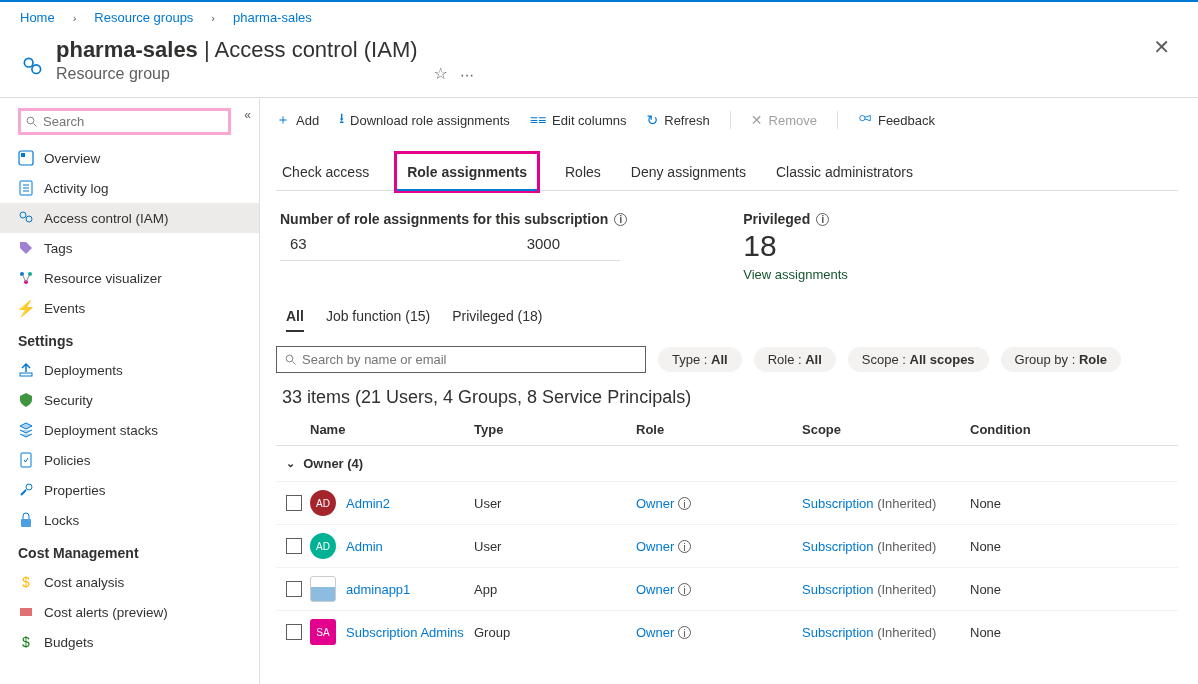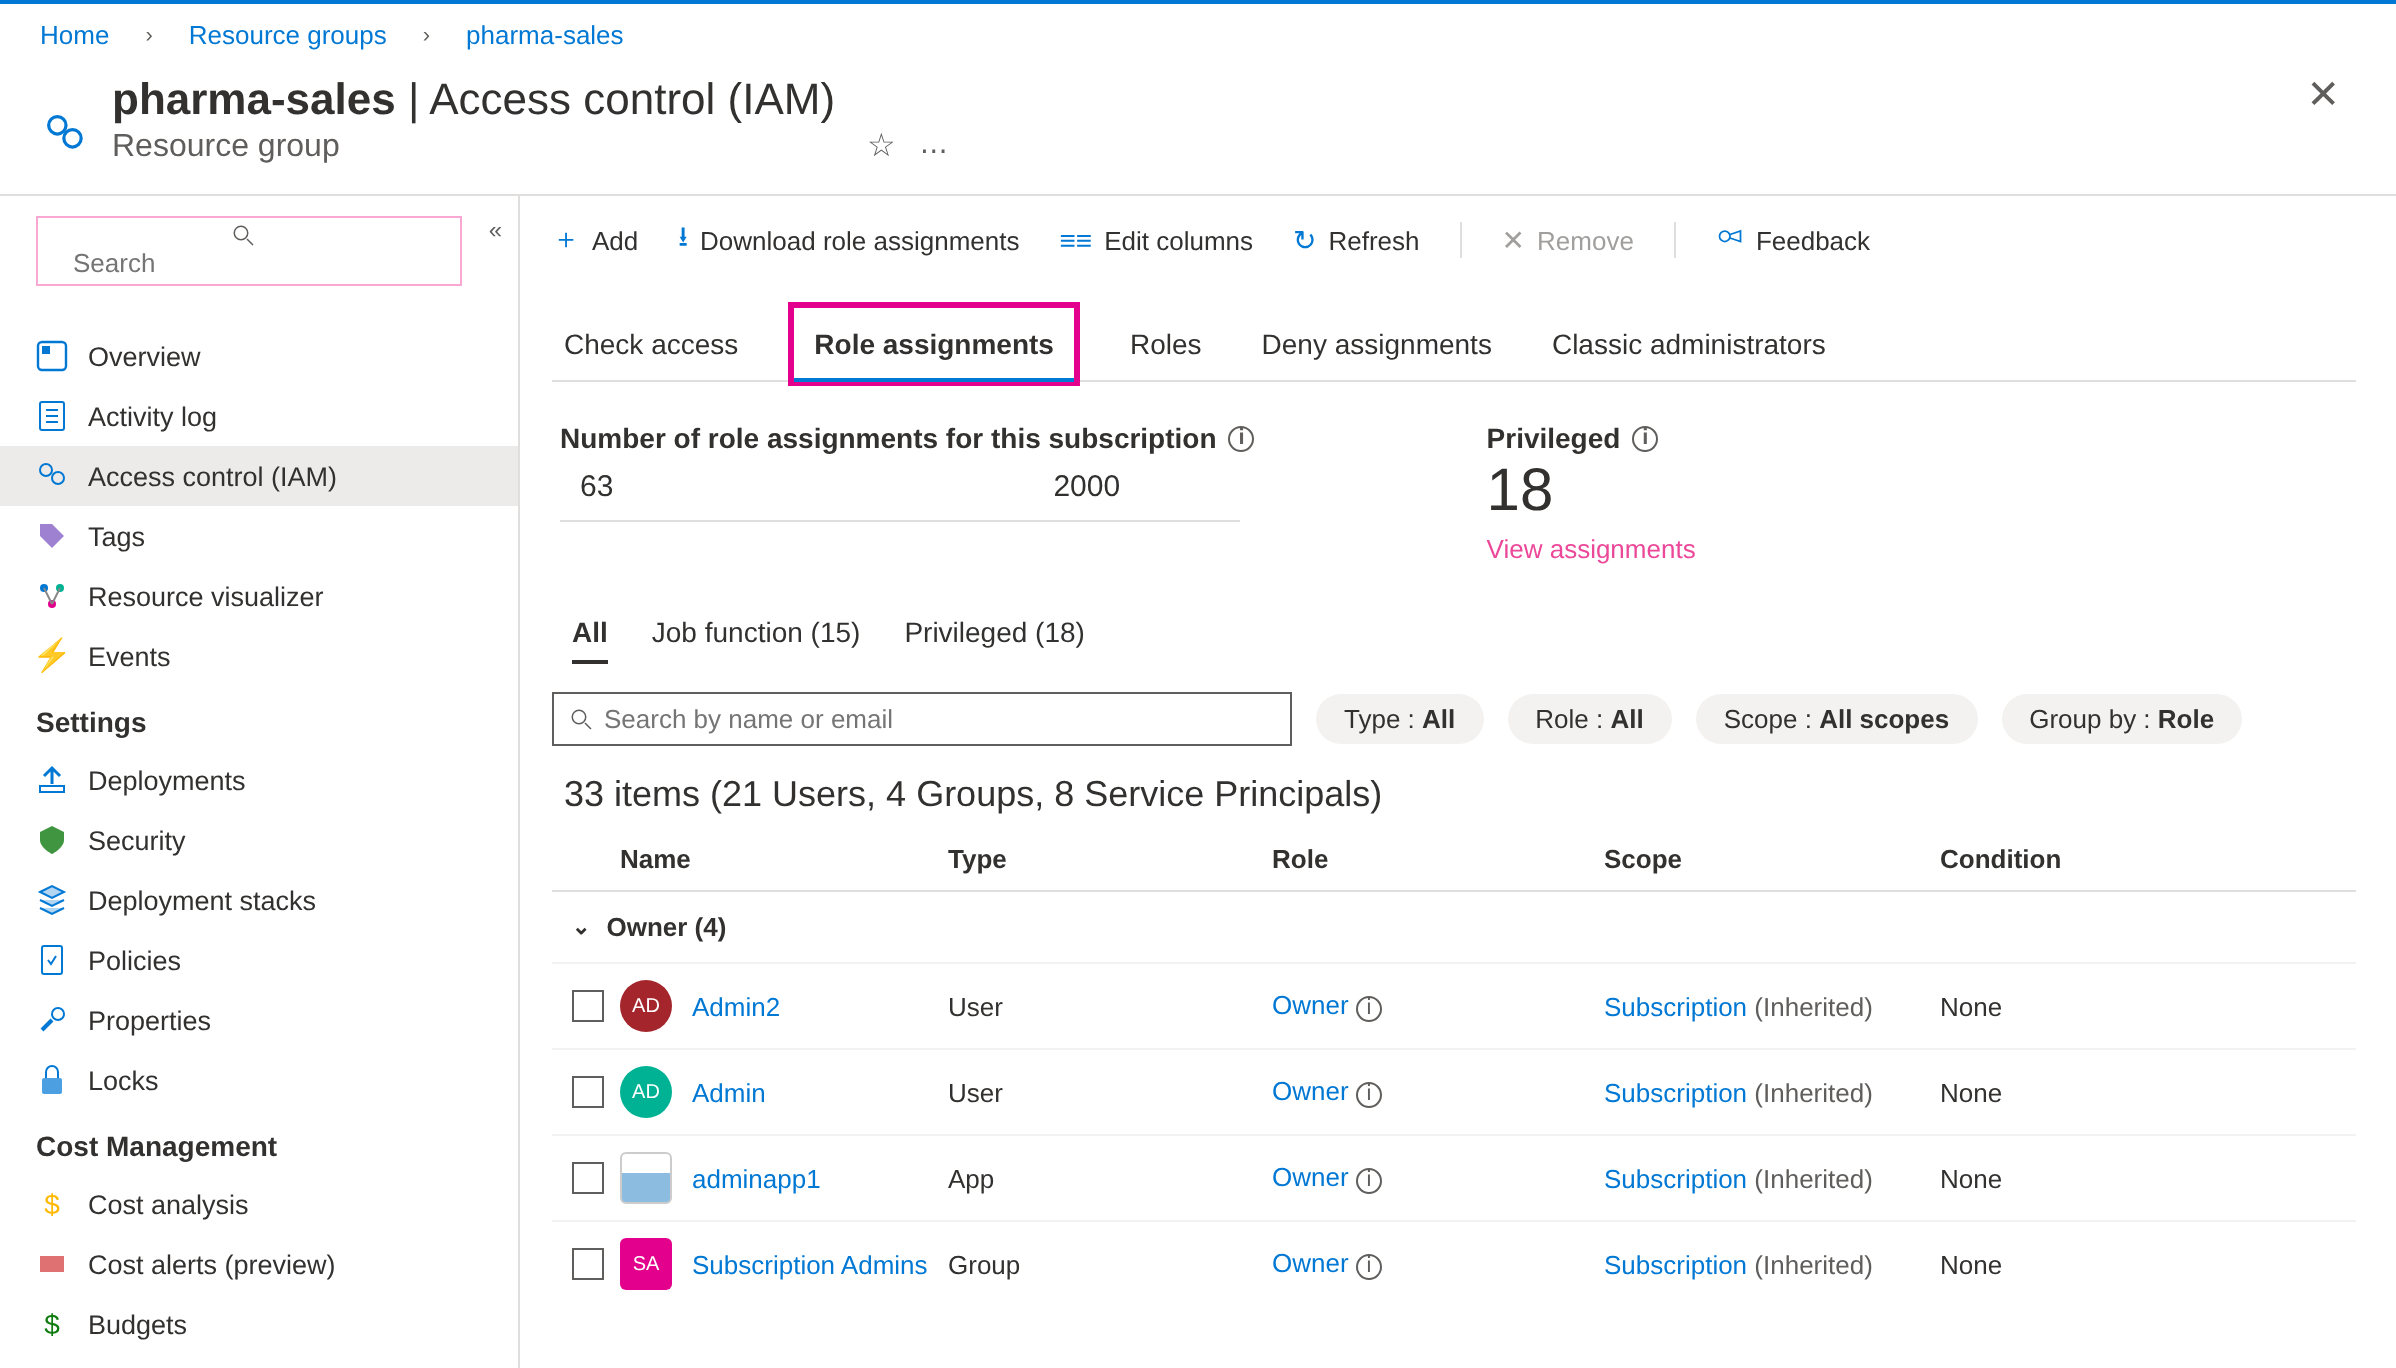--- a/index.html
+++ b/index.html
@@ -11,21 +11,21 @@
 .header-icon { margin-right: 10px; margin-top: 4px; }
 .header-title { font-size: 22px; font-weight: 600; }
 .header-title .thin { font-weight: 400; color: #323130; }
 .header-sub { font-size: 16px; color: #605e5c; margin-top: 2px; }
 .star { margin-left: 16px; font-size: 16px; color: #605e5c; margin-top: 6px; cursor: pointer; }
 .dots { margin-left: 12px; font-size: 14px; color: #605e5c; margin-top: 6px; cursor: pointer; letter-spacing: 1px; }
 .close-x { position: absolute; right: 28px; top: 2px; font-size: 20px; color: #605e5c; cursor: pointer; font-weight: 300; }
 .columns { display: flex; height: calc(684px - 80px); border-top: 1px solid #e1dfdd; }
 .sidebar { width: 260px; border-right: 1px solid #e1dfdd; overflow-y: auto; padding-top: 6px; position: relative; }
 .collapse-btn { position: absolute; right: 8px; top: 10px; font-size: 12px; color: #605e5c; cursor: pointer; }
-.search-box { margin: 4px 28px 20px 18px; border: 1px solid #f9a8d4; display: flex; align-items: center; padding: 3px 5px; font-size: 13px; flex-direction: column; }
+.search-box { margin: 4px 28px 8px 18px; border: 3px solid #f9a8d4; display: flex; align-items: center; padding: 3px 5px; font-size: 13px; }
 .search-box input { border: none; outline: none; font-size: 13px; flex: 1; background: transparent; }
 .search-icon-svg { width: 12px; height: 12px; margin-right: 5px; }
 .nav-item { display: flex; align-items: center; padding: 7px 18px; cursor: pointer; gap: 10px; font-size: 13.5px; }
 .nav-item.active { background: #edebe9; }
 .nav-item .nicon { width: 16px; height: 16px; display: inline-flex; align-items: center; justify-content: center; font-size: 14px; }
 .nav-heading { padding: 10px 18px 6px 18px; font-weight: 600; font-size: 14px; }
 .main { flex: 1; padding: 10px 20px 0 16px; overflow-y: auto; }
 .toolbar { display: flex; align-items: center; gap: 20px; padding-bottom: 10px; }
 .toolbar .tbtn { display: inline-flex; align-items: center; gap: 6px; color: #323130; cursor: pointer; font-size: 13px; }
 .toolbar .tbtn.disabled { color: #a19f9d; }
@@ -36,21 +36,21 @@
 .subtab { padding: 10px 2px; cursor: pointer; font-size: 14px; position: relative; }
 .subtab.active { font-weight: 600; }
 .subtab.active::after { content:""; position:absolute; left:0; right:0; bottom:-1px; height:2px; background:#0078d4; }
 .subtab.highlighted { border: 3px solid #e3008c; margin: -3px; padding: 10px 10px; }
 .stats-row { display: flex; gap: 116px; margin-top: 20px; padding-left: 4px; }
 .stat-block { }
 .stat-title { font-weight: 600; font-size: 14px; display: flex; align-items: center; gap: 6px; }
 .info-circle { font-size: 11px; border: 1px solid #605e5c; border-radius: 50%; width: 13px; height: 13px; display: inline-flex; align-items: center; justify-content: center; color: #605e5c; }
 .stat-nums { display: flex; gap: 220px; font-size: 15px; border-bottom: 1px solid #e1dfdd; padding: 8px 4px 8px 10px; width: 340px; }
 .big-num { font-size: 30px; font-weight: 400; margin-top: 2px; }
-.link-small { color: #ec4899; font-size: 13px; cursor: pointer; margin-top: 4px; display: inline-block; }
+.link-small { color: #14532d; font-size: 13px; cursor: pointer; margin-top: 4px; display: inline-block; }
 .filter-tabs { display: flex; gap: 22px; margin-top: 26px; padding-left: 10px; }
 .filter-tab { cursor: pointer; font-size: 14px; padding-bottom: 6px; }
 .filter-tab.active { font-weight: 600; border-bottom: 2px solid #323130; }
 .filter-row { display: flex; align-items: center; gap: 12px; margin-top: 14px; }
 .filter-search { border: 1px solid #605e5c; display: flex; align-items: center; padding: 5px 8px; width: 370px; }
 .filter-search input { border: none; outline: none; flex: 1; font-size: 13px; }
 .pill { background: #f3f2f1; border-radius: 14px; padding: 5px 14px; font-size: 13px; cursor: pointer; white-space: nowrap; }
 .pill b { font-weight: 600; }
 .results-count { margin-top: 14px; font-size: 18px; padding-left: 6px; }
 .table { margin-top: 6px; }
@@ -293,21 +293,21 @@
     </div>
 
     <div class="stats-row">
       <div class="stat-block">
         <div class="stat-title">
             <span>Number of role assignments for this subscription</span> 
             <span class="info-circle">i</span>
           </div>
         <div class="stat-nums">
           <span>63</span>
-          <span>2000</span>
+          <span>3000</span>
         </div>
       </div>
       <div class="stat-block">
         <div class="stat-title">
             <span>Privileged</span> 
             <span class="info-circle">i</span>
           </div>
         <div class="big-num">18</div>
         <a class="link-small">View assignments</a>
       </div>

